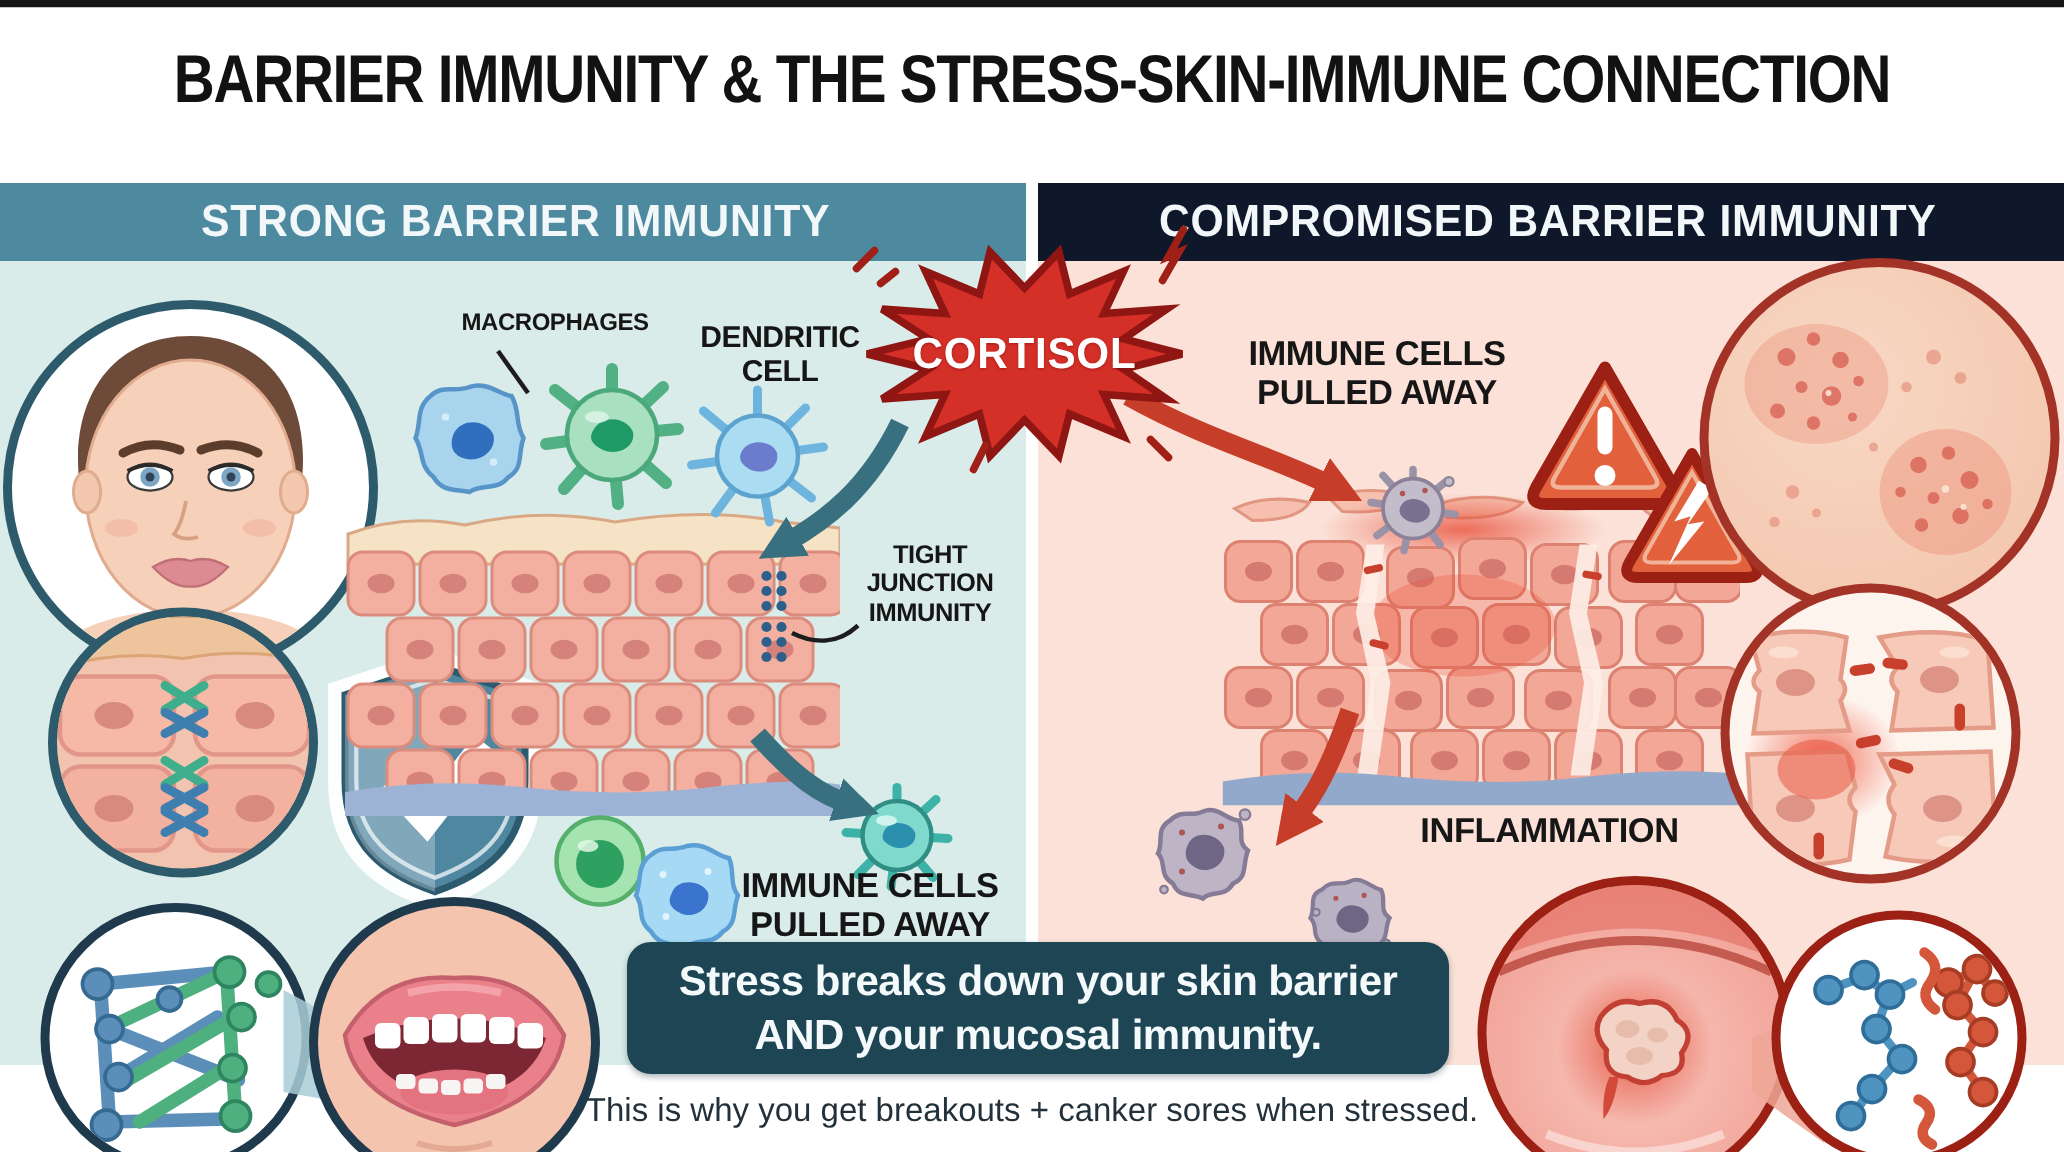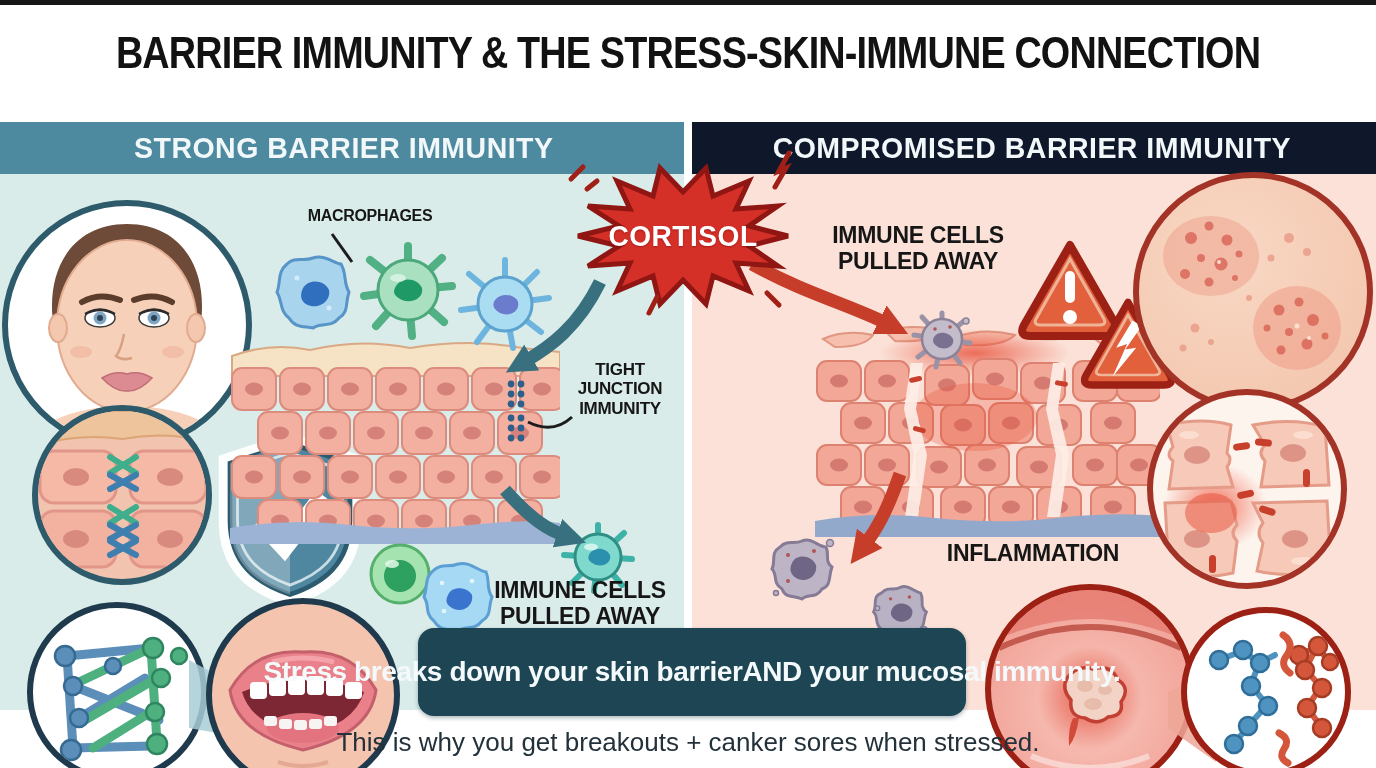--- a/index.html
+++ b/index.html
@@ -16,24 +16,24 @@
   .divider{left:684px;top:85px;width:8px;height:683px;background:#ffffff;}
   .header-bar{left:0;top:0;width:100%;height:52px;display:flex;align-items:center;justify-content:center;}
   .header-left{background:#4d8aa0;}
   .header-right{background:#0f172a;}
   .header-text{color:#f2f8f9;font-size:30px;font-weight:800;letter-spacing:.5px;transform:scaleX(.95);white-space:nowrap;}
   .circle{border-radius:50%;overflow:hidden;box-sizing:border-box;}
   .label{position:absolute;font-weight:800;color:#161616;text-align:center;line-height:1.14;letter-spacing:-.3px;}
   .cortisol-text{display:flex;align-items:center;justify-content:center;color:#fff;font-size:29px;
                  font-weight:800;letter-spacing:.5px;transform:scaleX(.97);text-shadow:0 1px 2px rgba(120,10,10,.5);}
   .callout{left:418px;top:628px;width:548px;height:88px;background:#1d4553;border-radius:16px;
-           display:flex;flex-direction:row;align-items:center;justify-content:center;
+           display:flex;flex-direction:column;align-items:center;justify-content:center;
            box-shadow:0 2px 4px rgba(20,50,60,.35);text-align:right;}
   .callout span{color:#f4fafb;font-size:28px;font-weight:800;line-height:1.3;letter-spacing:-.4px;white-space:nowrap;}
-  .subtext{left:0;top:727px;width:1376px;text-align:center;font-size:26px;color:#23313a;font-weight:400;}
+  .subtext{left:0;top:727px;width:1376px;text-align:center;font-size:22px;color:#23313a;font-weight:400;}
   svg{display:block;}
 </style>
 </head>
 <body>
 
 <div class="canvas">
 
   <div class="abs top-strip"></div>
   <div class="abs title-band">
     <div class="abs main-title">BARRIER IMMUNITY &amp; THE STRESS-SKIN-IMMUNE CONNECTION</div>
@@ -280,20 +280,24 @@
             <path d="M0 0 L10 5 L0 10 Z" fill="#38707f"></path>
           </marker>
       </defs>
       <path d="M332 112 L352 140" stroke="#1c1c1c" stroke-width="3" fill="none"></path>
       <path d="M600 160 C578 205 550 225 524 240" stroke="#38707f" stroke-width="13" fill="none" marker-end="url(#tealHead)"></path>
       <path d="M572 295 C558 308 542 307 528 300" stroke="#1c1c1c" stroke-width="3" fill="none"></path>
       <path d="M505 368 C532 398 548 408 566 414" stroke="#38707f" stroke-width="13" fill="none" marker-end="url(#tealHead)"></path>
     </svg>
 
     <div class="label" style="left:260px;top:85px;width:220px;font-size:16px;">MACROPHAGES</div>
+    <div class="label" style="left:440px;top:92px;width:160px;font-size:20px;">
+      <span style="display:block">DENDRITIC</span>
+      <span style="display:block">CELL</span>
+    </div>
     <div class="label" style="left:540px;top:238px;width:160px;font-size:17px;">
       <span style="display:block">TIGHT</span>
       <span style="display:block">JUNCTION</span>
       <span style="display:block">IMMUNITY</span>
     </div>
     <div class="label" style="left:450px;top:455px;width:260px;font-size:23px;">
       <span style="display:block">IMMUNE CELLS</span>
       <span style="display:block">PULLED AWAY</span>
     </div>
   </div>

